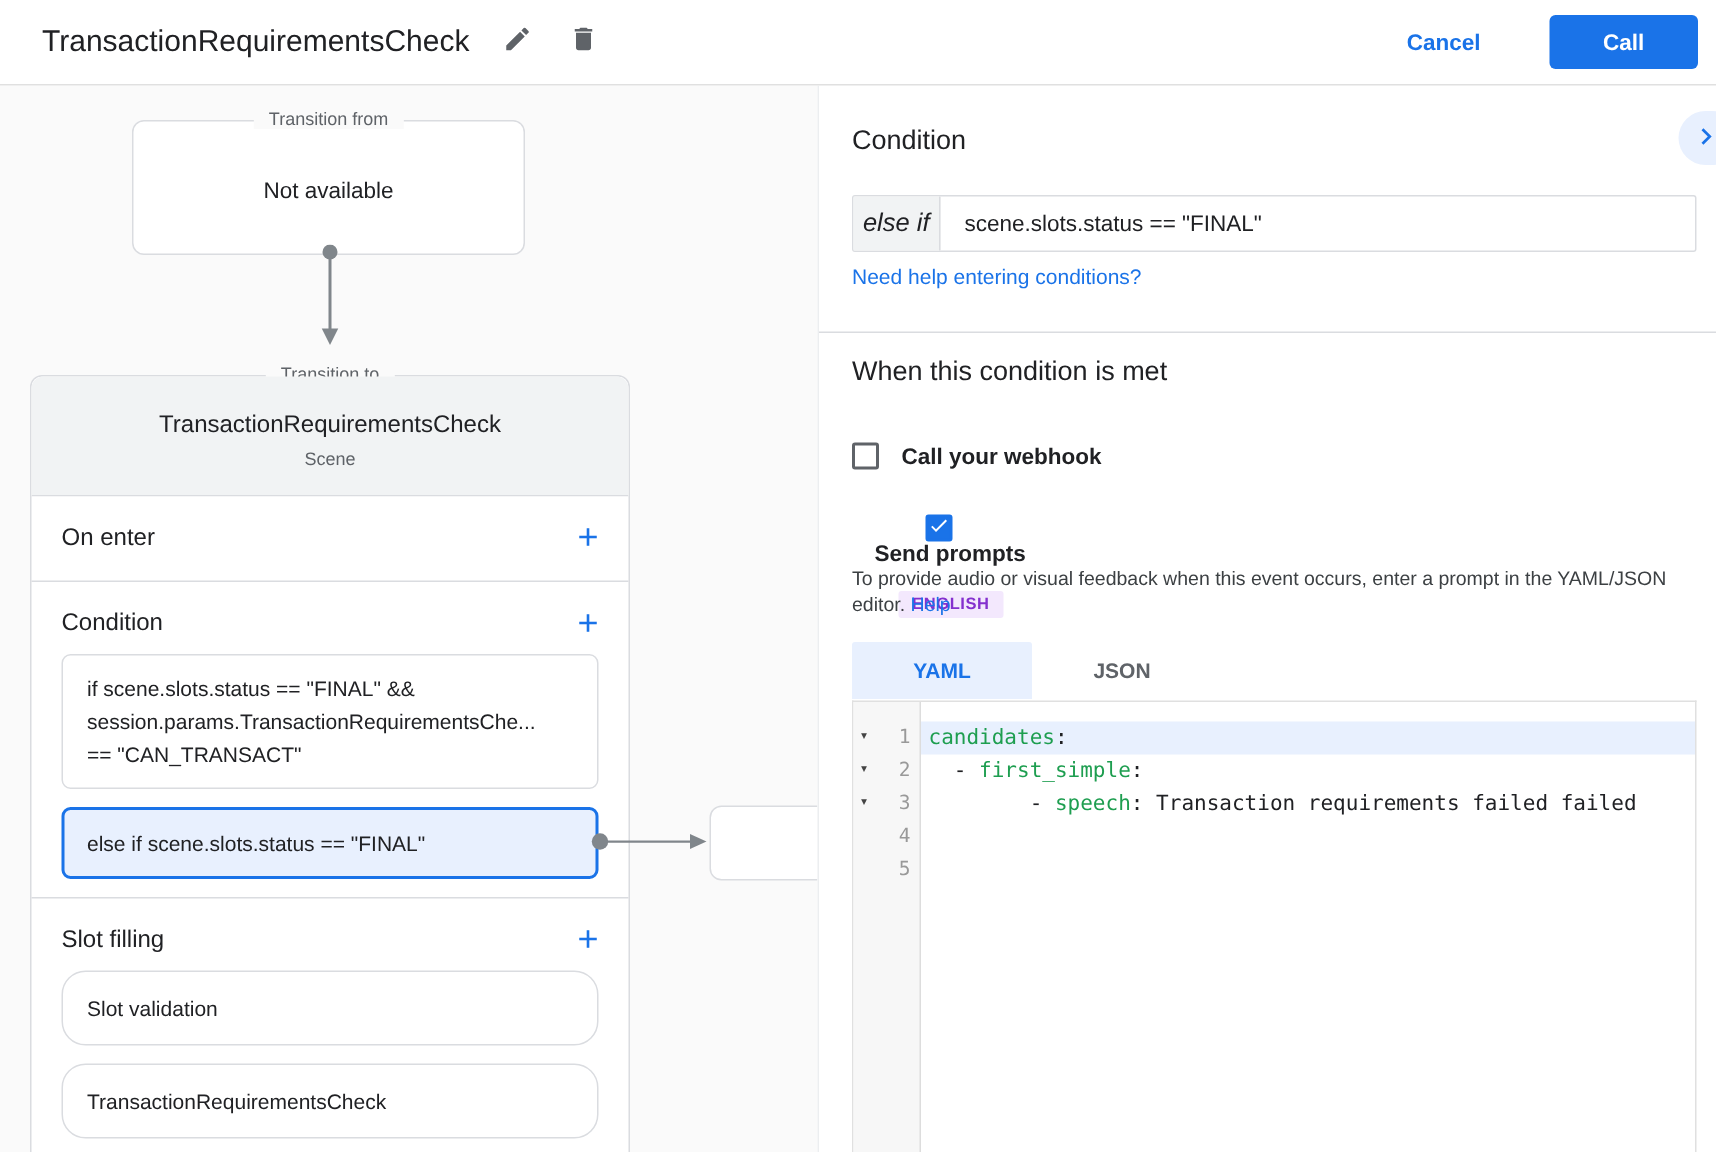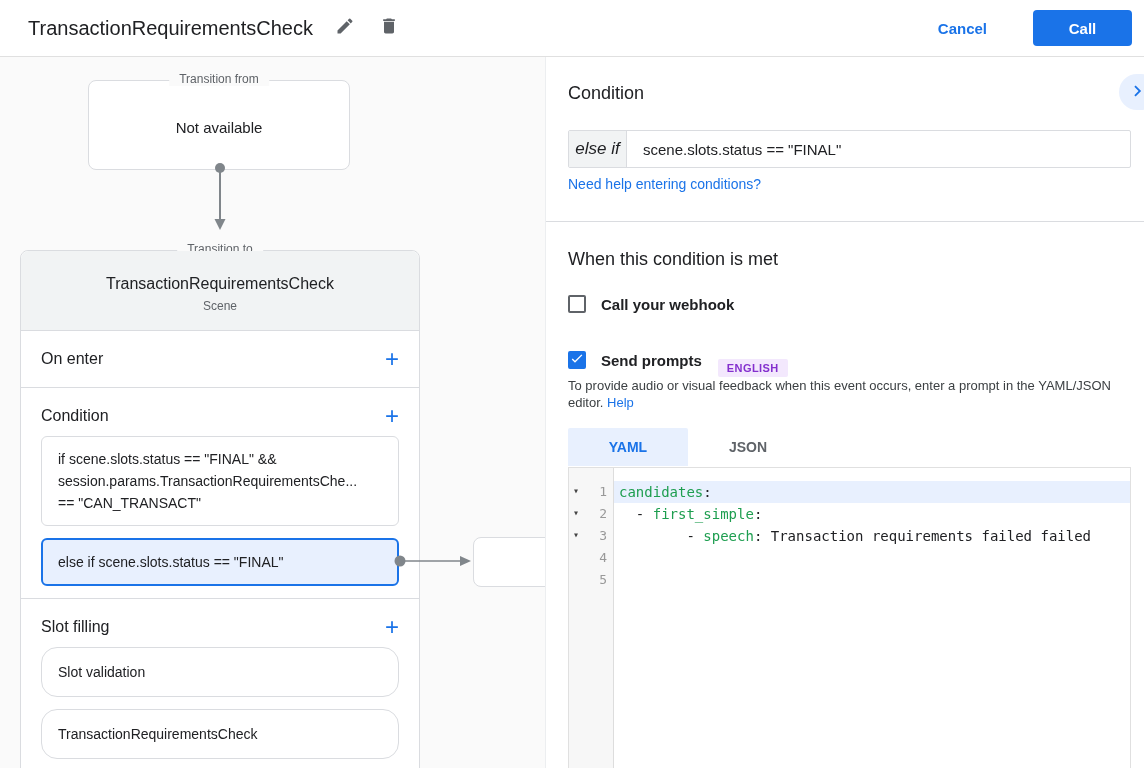--- a/index.html
+++ b/index.html
@@ -84,24 +84,24 @@
   .cond-prefix {
     width:58px; background:#f1f3f4; border-right:1px solid #dadce0;
     display:flex; align-items:center; justify-content:center; font-size:17px; color:#202124;font-style:italic;
   }
   .cond-input {
     flex:1; border:none; outline:none; font-size:15px; color:#202124; padding:0 16px;
     font-family:"Liberation Sans","DejaVu Sans",sans-serif; background:transparent;
   }
   .help-link { position:absolute; left:22px; top:119px; font-size:14px; color:#1a73e8; cursor:pointer; }
   .panel-divider { position:absolute; left:0; top:164px; width:599px; border-top:1px solid #dadce0; }
-  .when-heading { position:absolute; left:22px; top:192px; font-size:18px; color:#202124; }
+  .when-heading { position:absolute; left:22px; top:180px; font-size:18px; color:#202124; }
   .check-row { position:absolute; left:22px; display:flex; align-items:center; }
   .row-webhook { top:238px; }
-  .row-prompts { top:286px; }
+  .row-prompts { top:286px;flex-direction:column; }
   .checkbox {
     width:18px; height:18px; border:2px solid #5f6368; border-radius:2px; background:#fff; cursor:pointer;
   }
   .checkbox.checked { background:#1a73e8; border-color:#1a73e8; display:flex; align-items:center; justify-content:center; }
   .checkbox.checked svg { width:16px; height:16px; }
   .check-label { margin-left:15px; font-size:15px; font-weight:700; color:#202124; }
   .lang-badge {
     margin-left:16px; background:#f3e8fd; color:#8430ce; font-size:11px; font-weight:700;
     letter-spacing:.4px; padding:3px 9px; border-radius:2px;margin-top:16px;
   }

